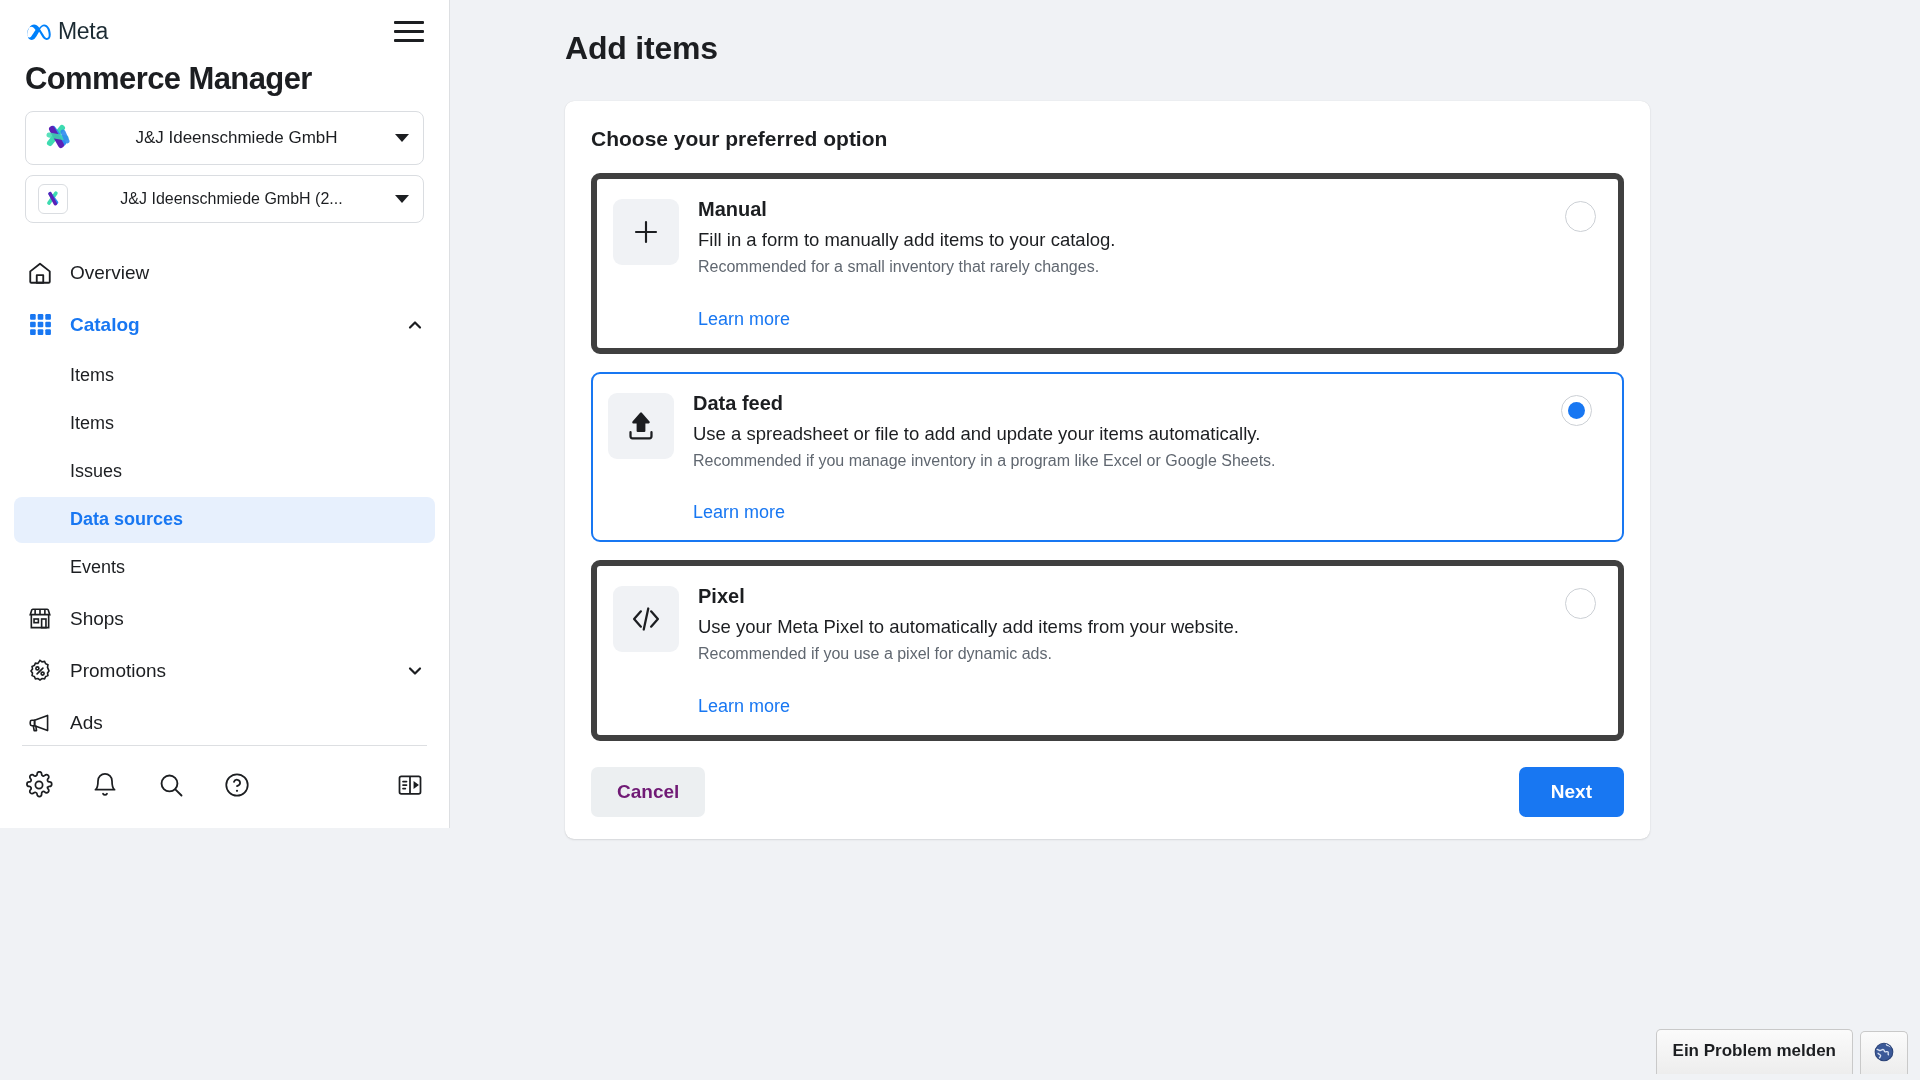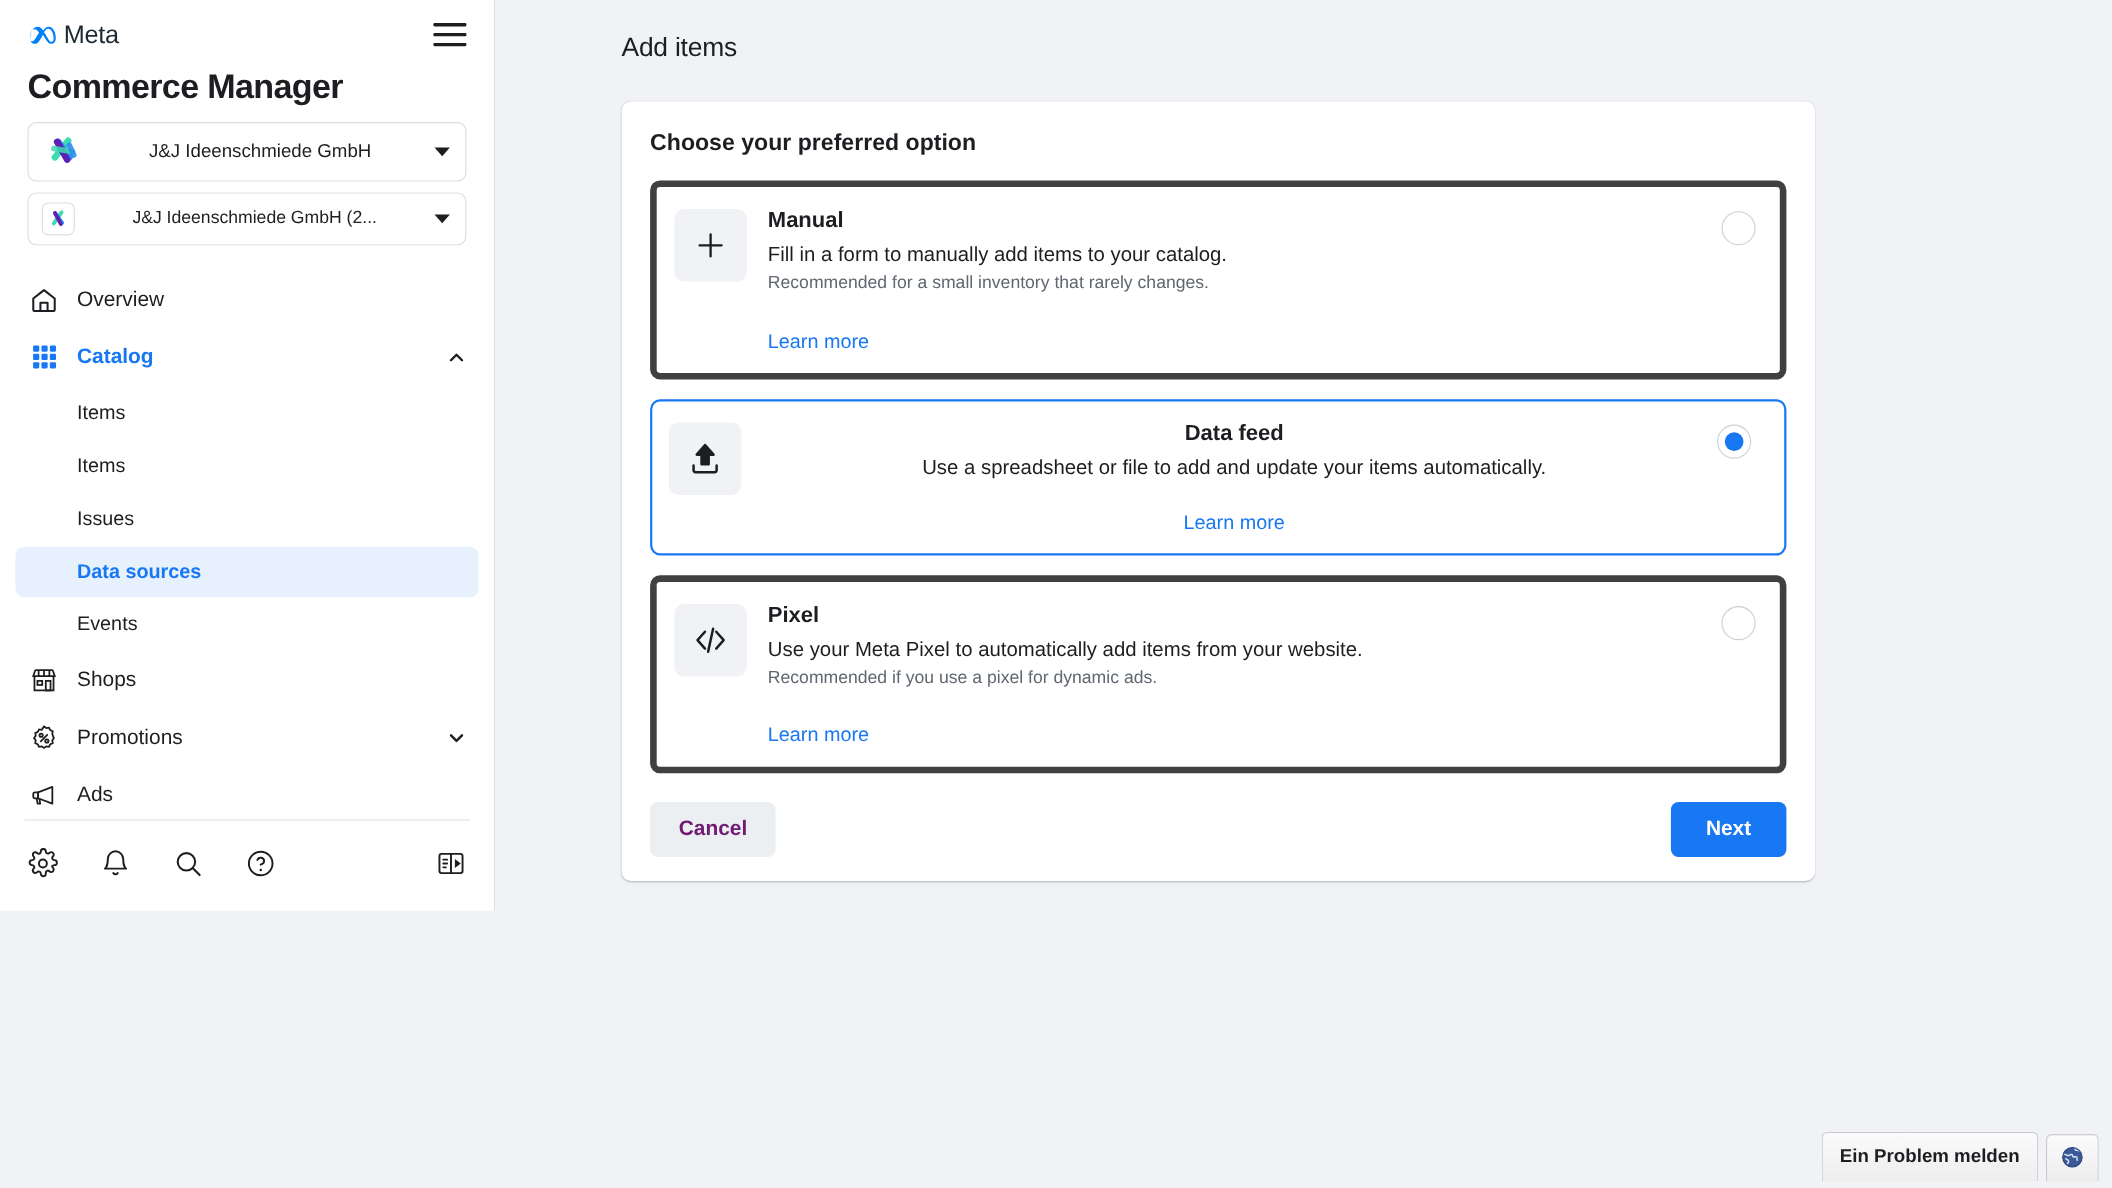--- a/index.html
+++ b/index.html
@@ -71,36 +71,36 @@
   }
   .sub-item.selected { background: #e7f0fd; color: #1877f2; font-weight: 700; }
 
   .sb-bottom { border-top: 1px solid #dddfe2; margin: 0 22px; padding: 22px 0 26px 0; display: flex; align-items: center; }
   .sb-bottom .bico { width: 34px; height: 34px; display: flex; align-items: center; justify-content: center; cursor: pointer; margin-right: 32px; }
   .sb-bottom .spacer { flex: 1; }
   .sb-bottom .bico.last { margin-right: 0; }
 
   
   .main { flex: 1; height: 1080px; position: relative; background: #f0f2f5; overflow: hidden; }
-  .page-title { font-size: 24px; font-weight: 400; color: #1c1e21; padding: 30px 0 0 115px; letter-spacing: -0.2px; }
+  .page-title { font-size: 32px; font-weight: 700; color: #1c1e21; padding: 30px 0 0 115px; letter-spacing: -0.2px; }
 
   .card {
     margin: 34px 0 0 115px; width: 1085px; background: #fff;
     border-radius: 9px; box-shadow: 0 1px 2px rgba(0,0,0,0.10), 0 0 1px rgba(0,0,0,0.12);
     padding: 26px 26px 22px 26px;
   }
   .card-head { font-size: 21px; font-weight: 700; color: #1c1e21; margin-bottom: 22px; }
 
   .option {
     display: flex; align-items: flex-start;
     border: 6px solid #404040; border-radius: 9px;
     padding: 18px 22px 18px 16px; margin-bottom: 18px;
     cursor: pointer; background: #fff; position: relative;
   }
-  .option.selected { border: 2px solid #1877f2; padding: 17px 30px 17px 15px; text-align: center; }
+  .option.selected { border: 2px solid #1877f2; padding: 17px 30px 17px 15px; }
   .opt-icon {
     width: 66px; height: 66px; flex: 0 0 66px; border-radius: 9px;
     background: #f0f2f5; display: flex; align-items: center; justify-content: center;
     margin-right: 19px; margin-top: 2px;
   }
   .opt-body { flex: 1; padding-top: 1px; }
   .opt-title { font-size: 20px; font-weight: 700; color: #1c1e21; margin-bottom: 7px; }
   .opt-desc { font-size: 18.5px; color: #1c1e21; line-height: 1.35; margin-bottom: 3px; }
   .opt-sub { font-size: 16px; color: #606770; line-height: 1.35; margin-bottom: 7px; }
   .learn { font-size: 18px; color: #1877f2; cursor: pointer; display: inline-block; margin-top: 24px; }
@@ -342,20 +342,21 @@
       <div class="option selected">
         <div class="opt-icon">
           <svg width="34" height="34" viewBox="0 0 24 24" fill="none" stroke="#1c1e21" stroke-width="1.6" stroke-linecap="round" stroke-linejoin="round">
             <path d="M12 3.2 6.6 9.4h3.1v6.1h4.6V9.4h3.1z" fill="#1c1e21"></path>
             <path d="M4.6 16.4v2.9a1.4 1.4 0 0 0 1.4 1.4h12a1.4 1.4 0 0 0 1.4-1.4v-2.9"></path>
           </svg>
         </div>
         <div class="opt-body">
           <div class="opt-title">Data feed</div>
           <div class="opt-desc">Use a spreadsheet or file to add and update your items automatically.</div>
+          <div class="opt-sub">Recommended if you manage inventory in a program like Excel or Google Sheets.</div>
           <a class="learn">Learn more</a>
         </div>
         <div class="radio on">
             <span class="dot"></span>
           </div>
       </div>
 
       <div class="option">
         <div class="opt-icon">
           <svg width="34" height="34" viewBox="0 0 24 24" fill="none" stroke="#1c1e21" stroke-width="1.6" stroke-linecap="round" stroke-linejoin="round">

